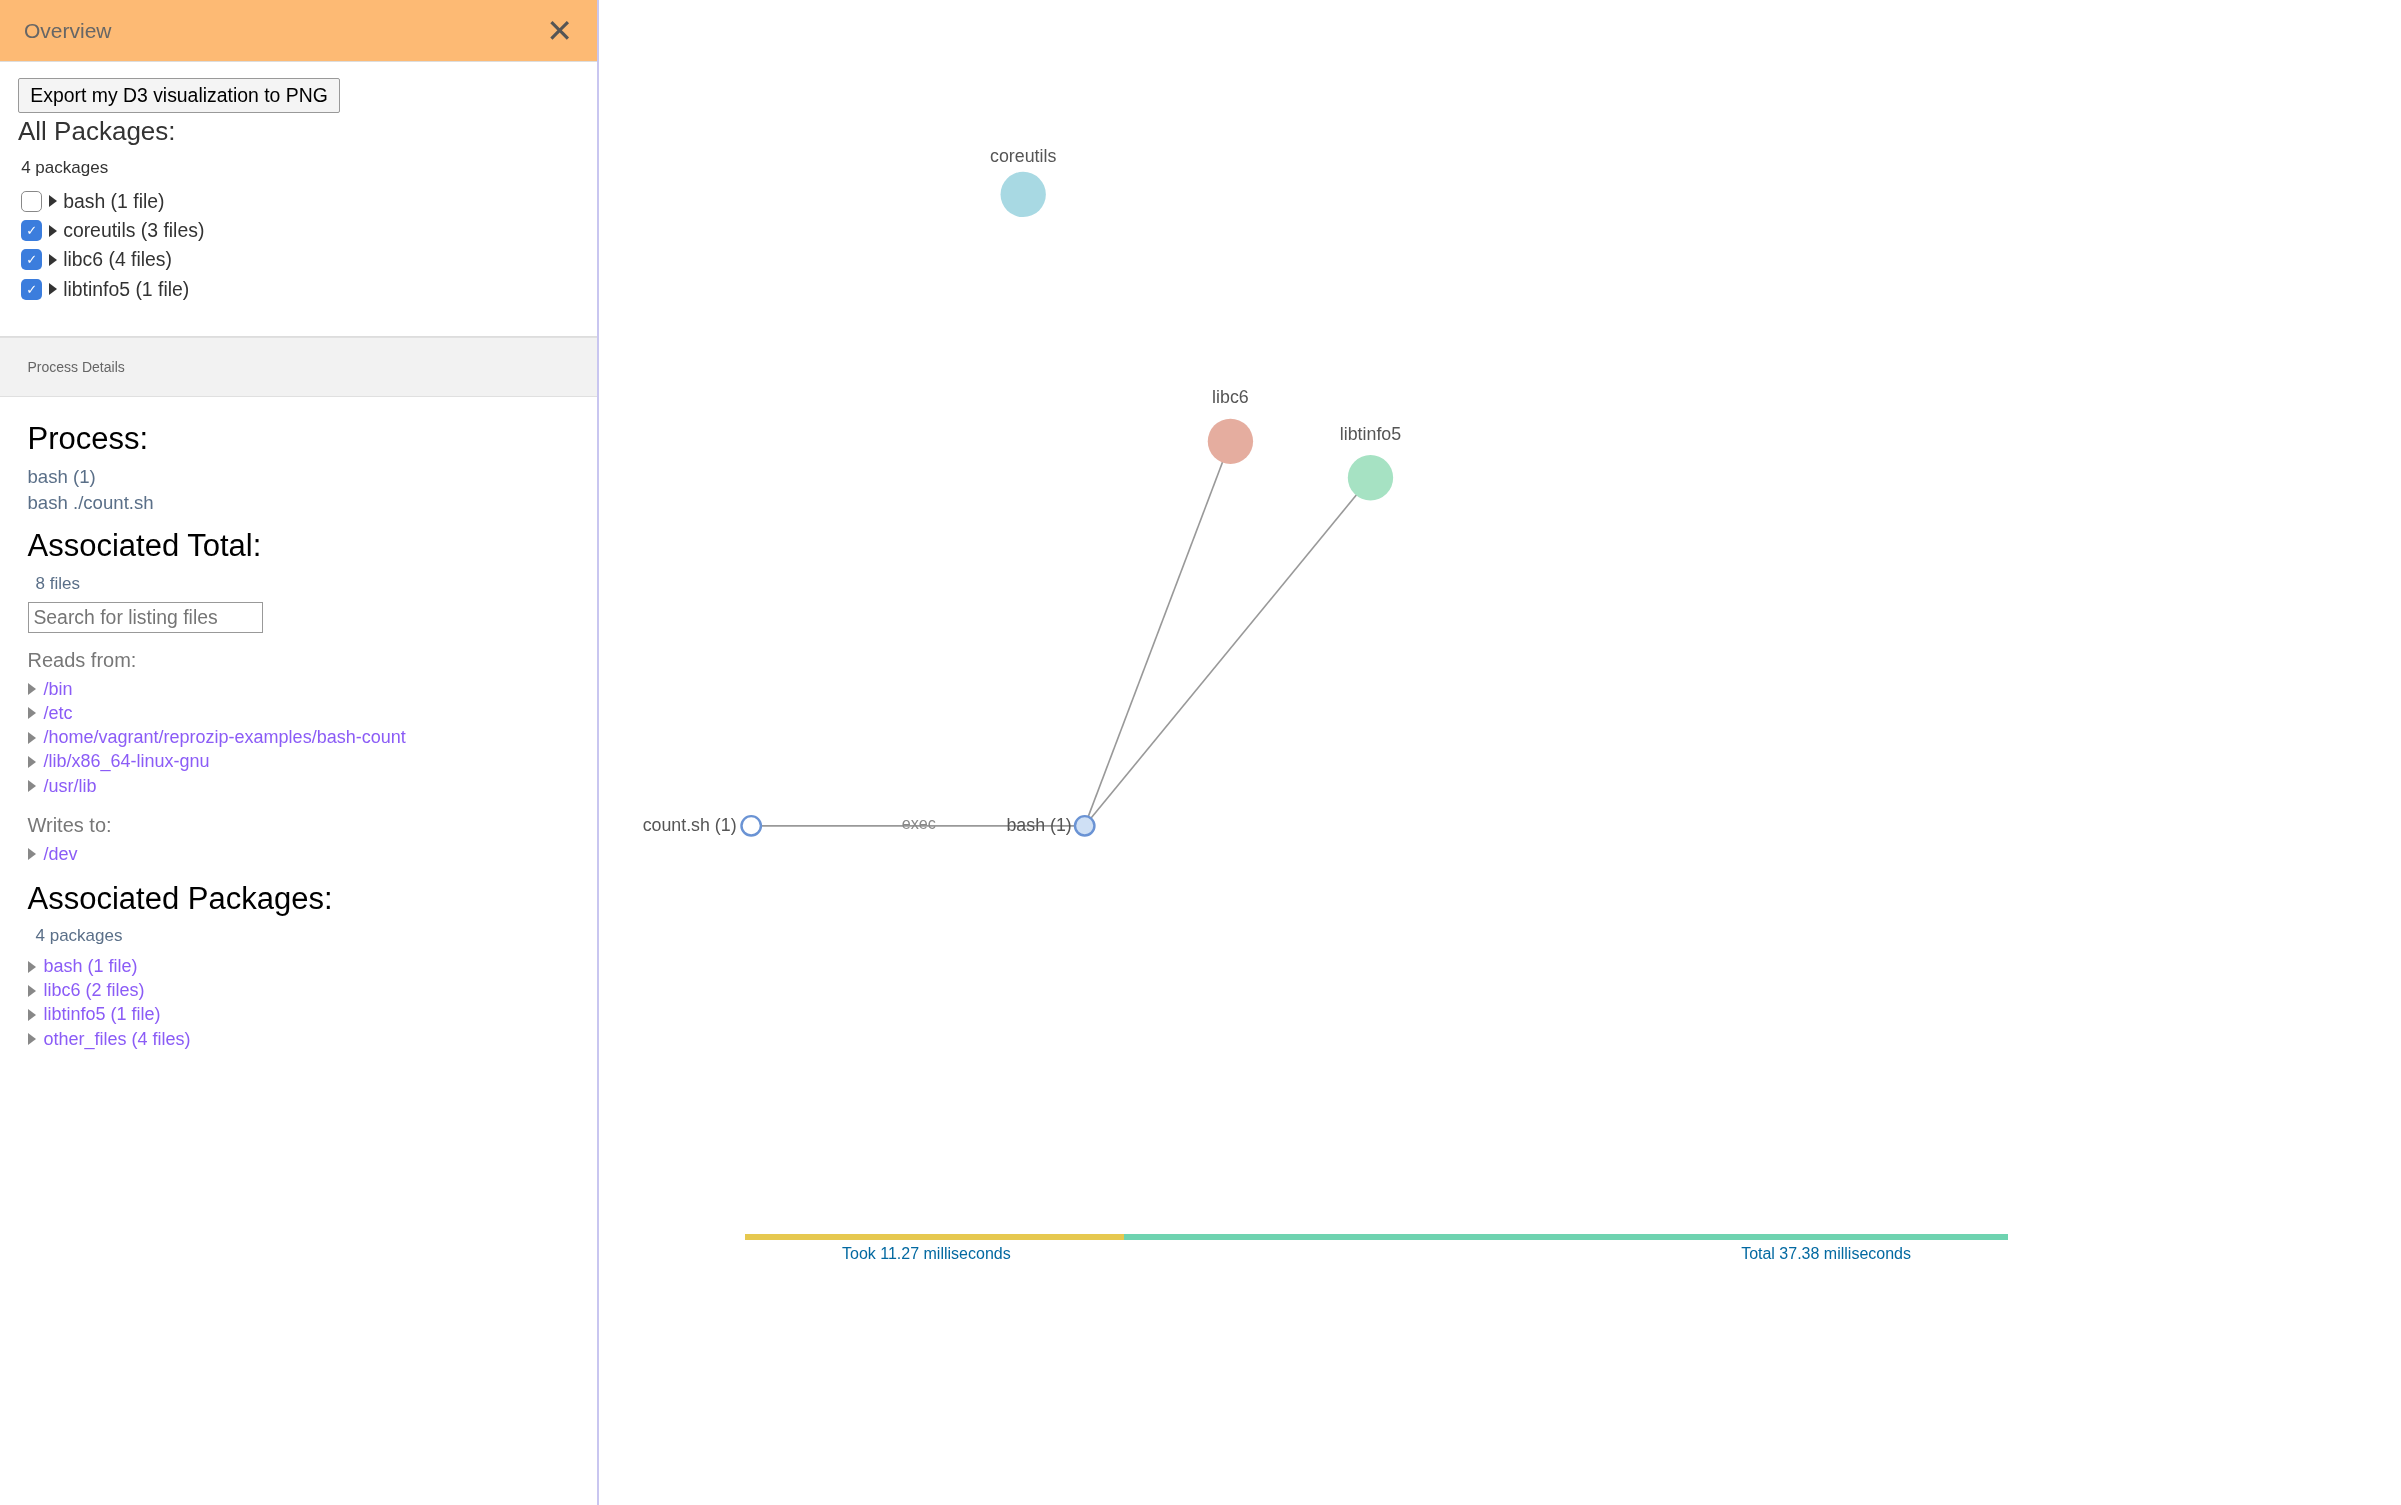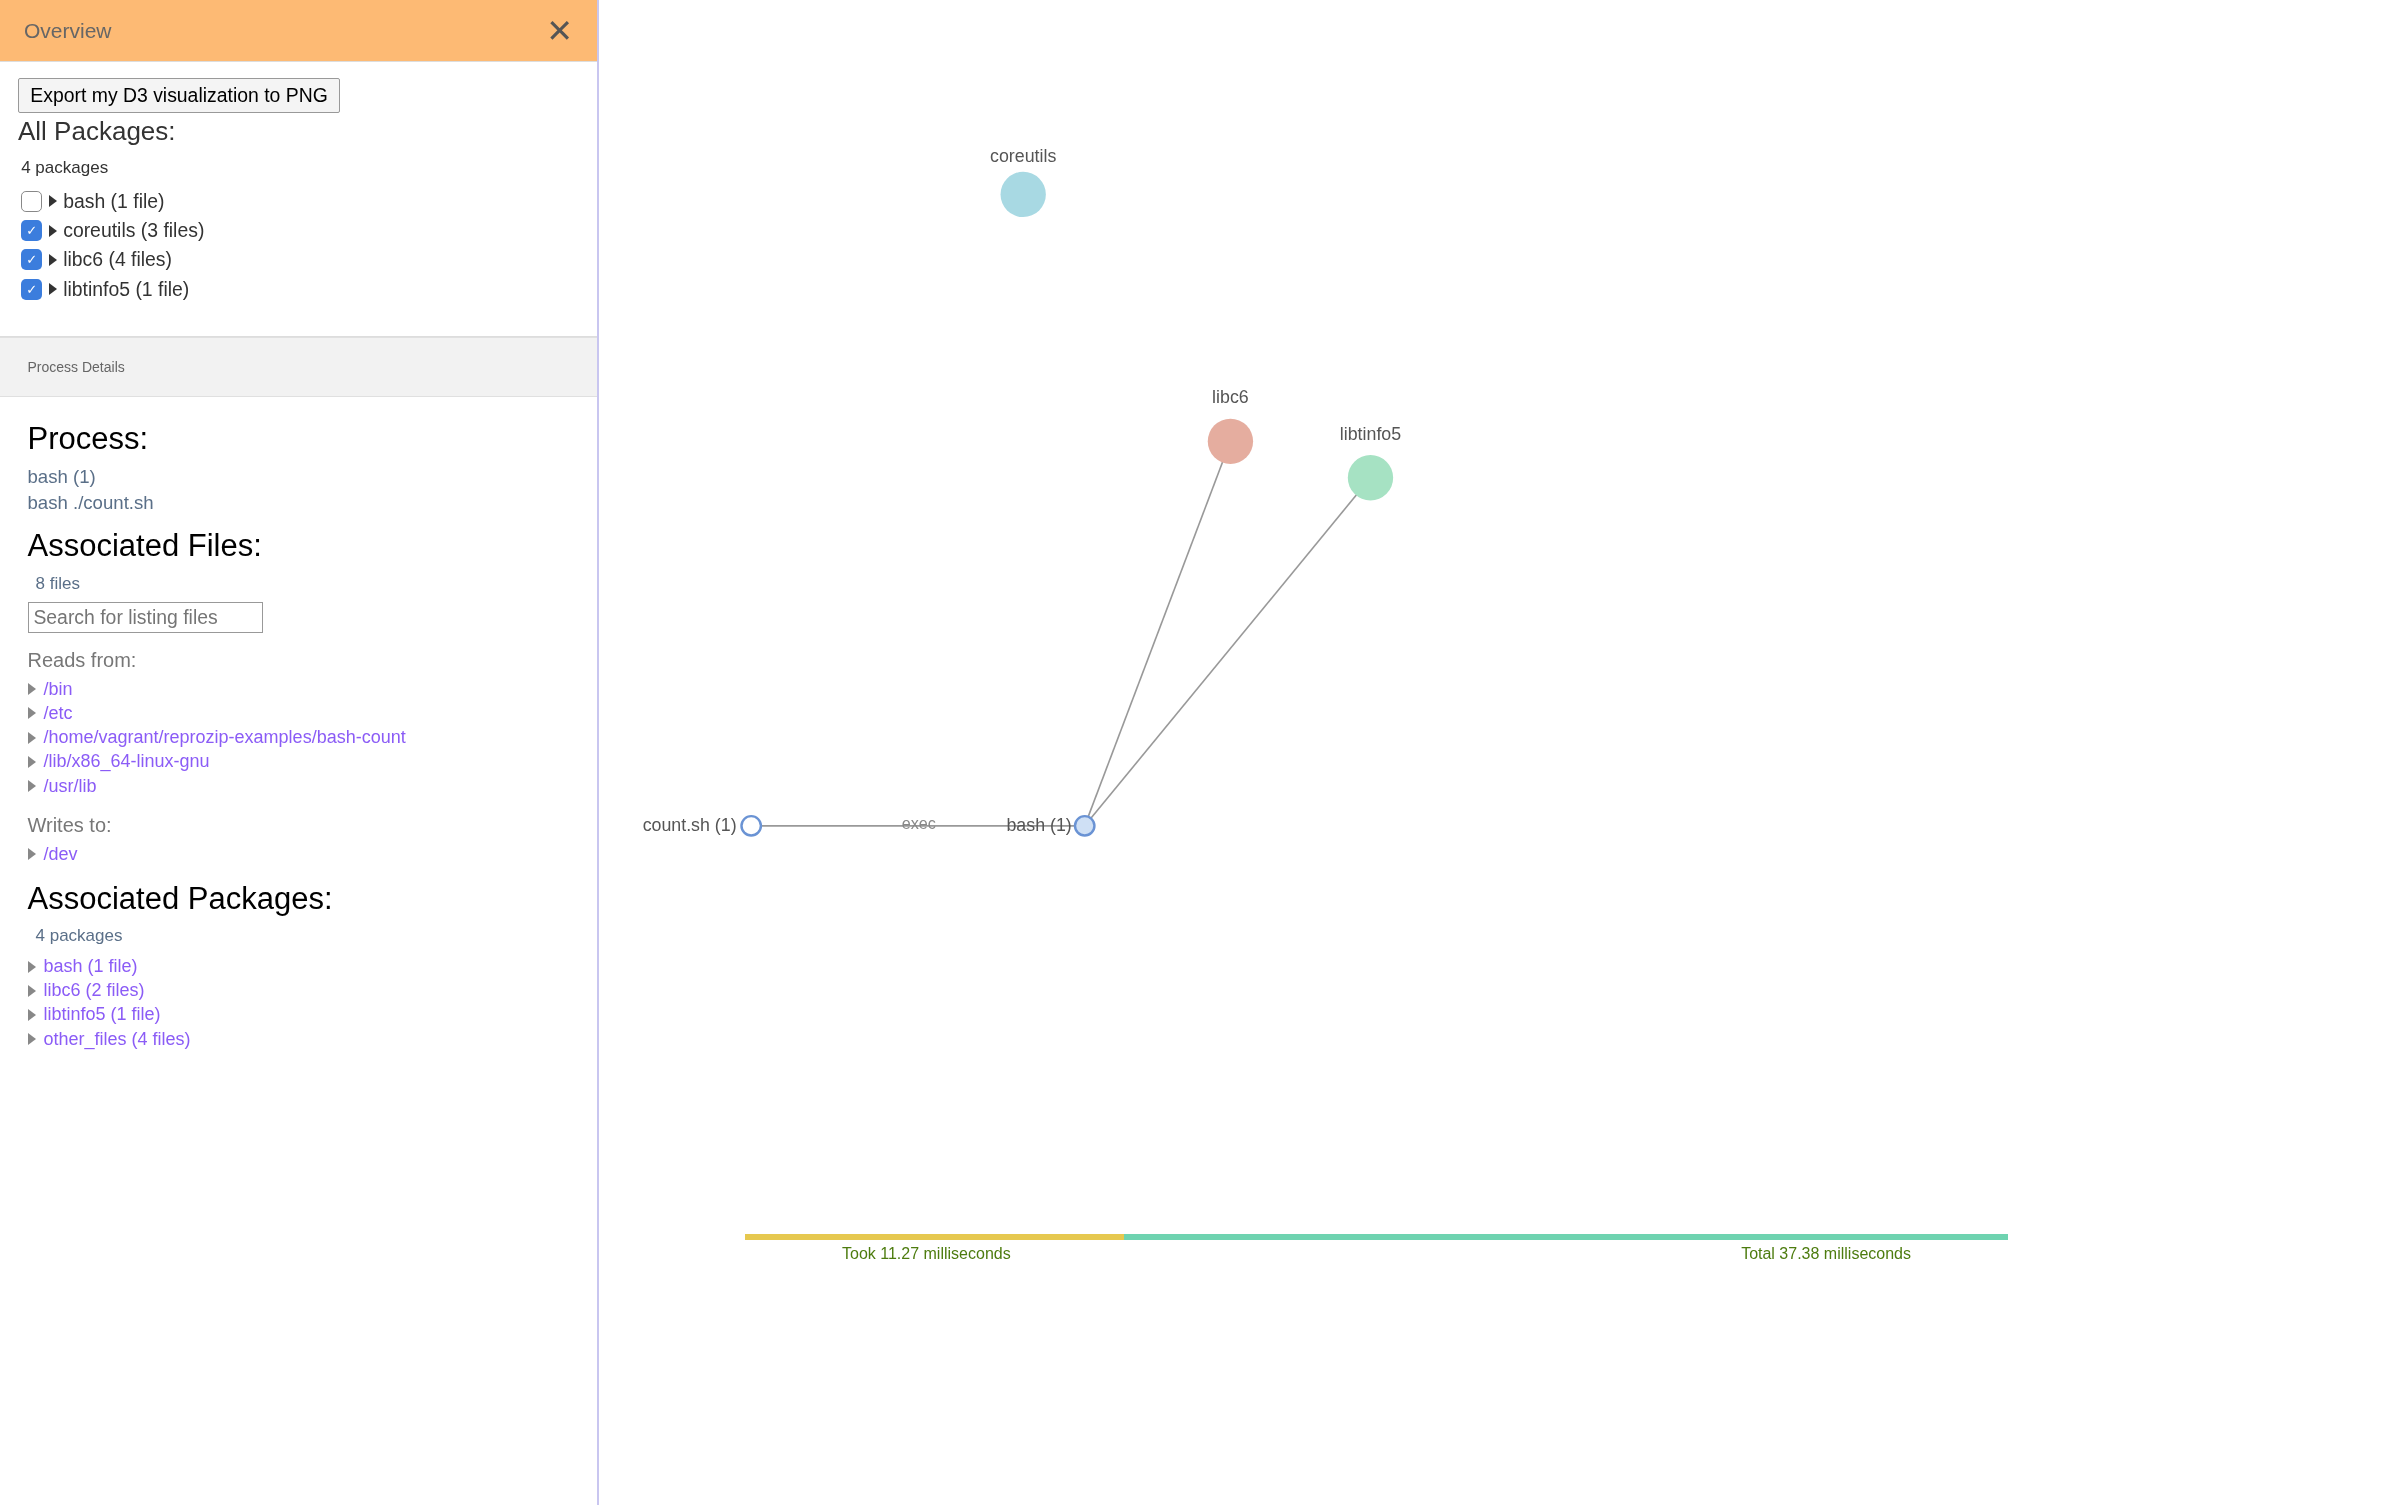--- a/index.html
+++ b/index.html
@@ -173,21 +173,21 @@
       height: 6.5px;
       display: flex;
       width: 100%;
     }
     .tb-yellow { background: #e6c84f; }
     .tb-green { background: #6ed3b0; }
     .timeline-labels {
       display: flex;
       justify-content: space-between;
       font-size: 16px;
-      color: #4d7c0f;
+      color: #0369a1;
       margin-top: 4.9px;
       padding: 0 97px;
     }
   </style>
 </head>
 <body>
 
 <div class="sidebar">
   <div class="panel-header">
     <span>Overview</span>
@@ -225,21 +225,21 @@
   <div class="divider"></div>
 
   <div class="details-header">Process Details</div>
 
   <div class="details-body">
     <h2 class="section">Process:</h2>
     <div class="link-text">bash (1)</div>
 
     <div class="link-text">bash ./count.sh</div>
 
-    <h2 class="section">Associated Files:</h2>
+    <h2 class="section">Associated Total:</h2>
     <div class="small-count">8 files</div>
     <input class="search-input" type="text" placeholder="Search for listing files" style="">
 
     <div class="sub-label">Reads from:</div>
     <ul class="tree-list" id="reads-list">
         <li>
           <span class="tri gray"></span>
           <span>/bin</span>
         </li>
         <li>

